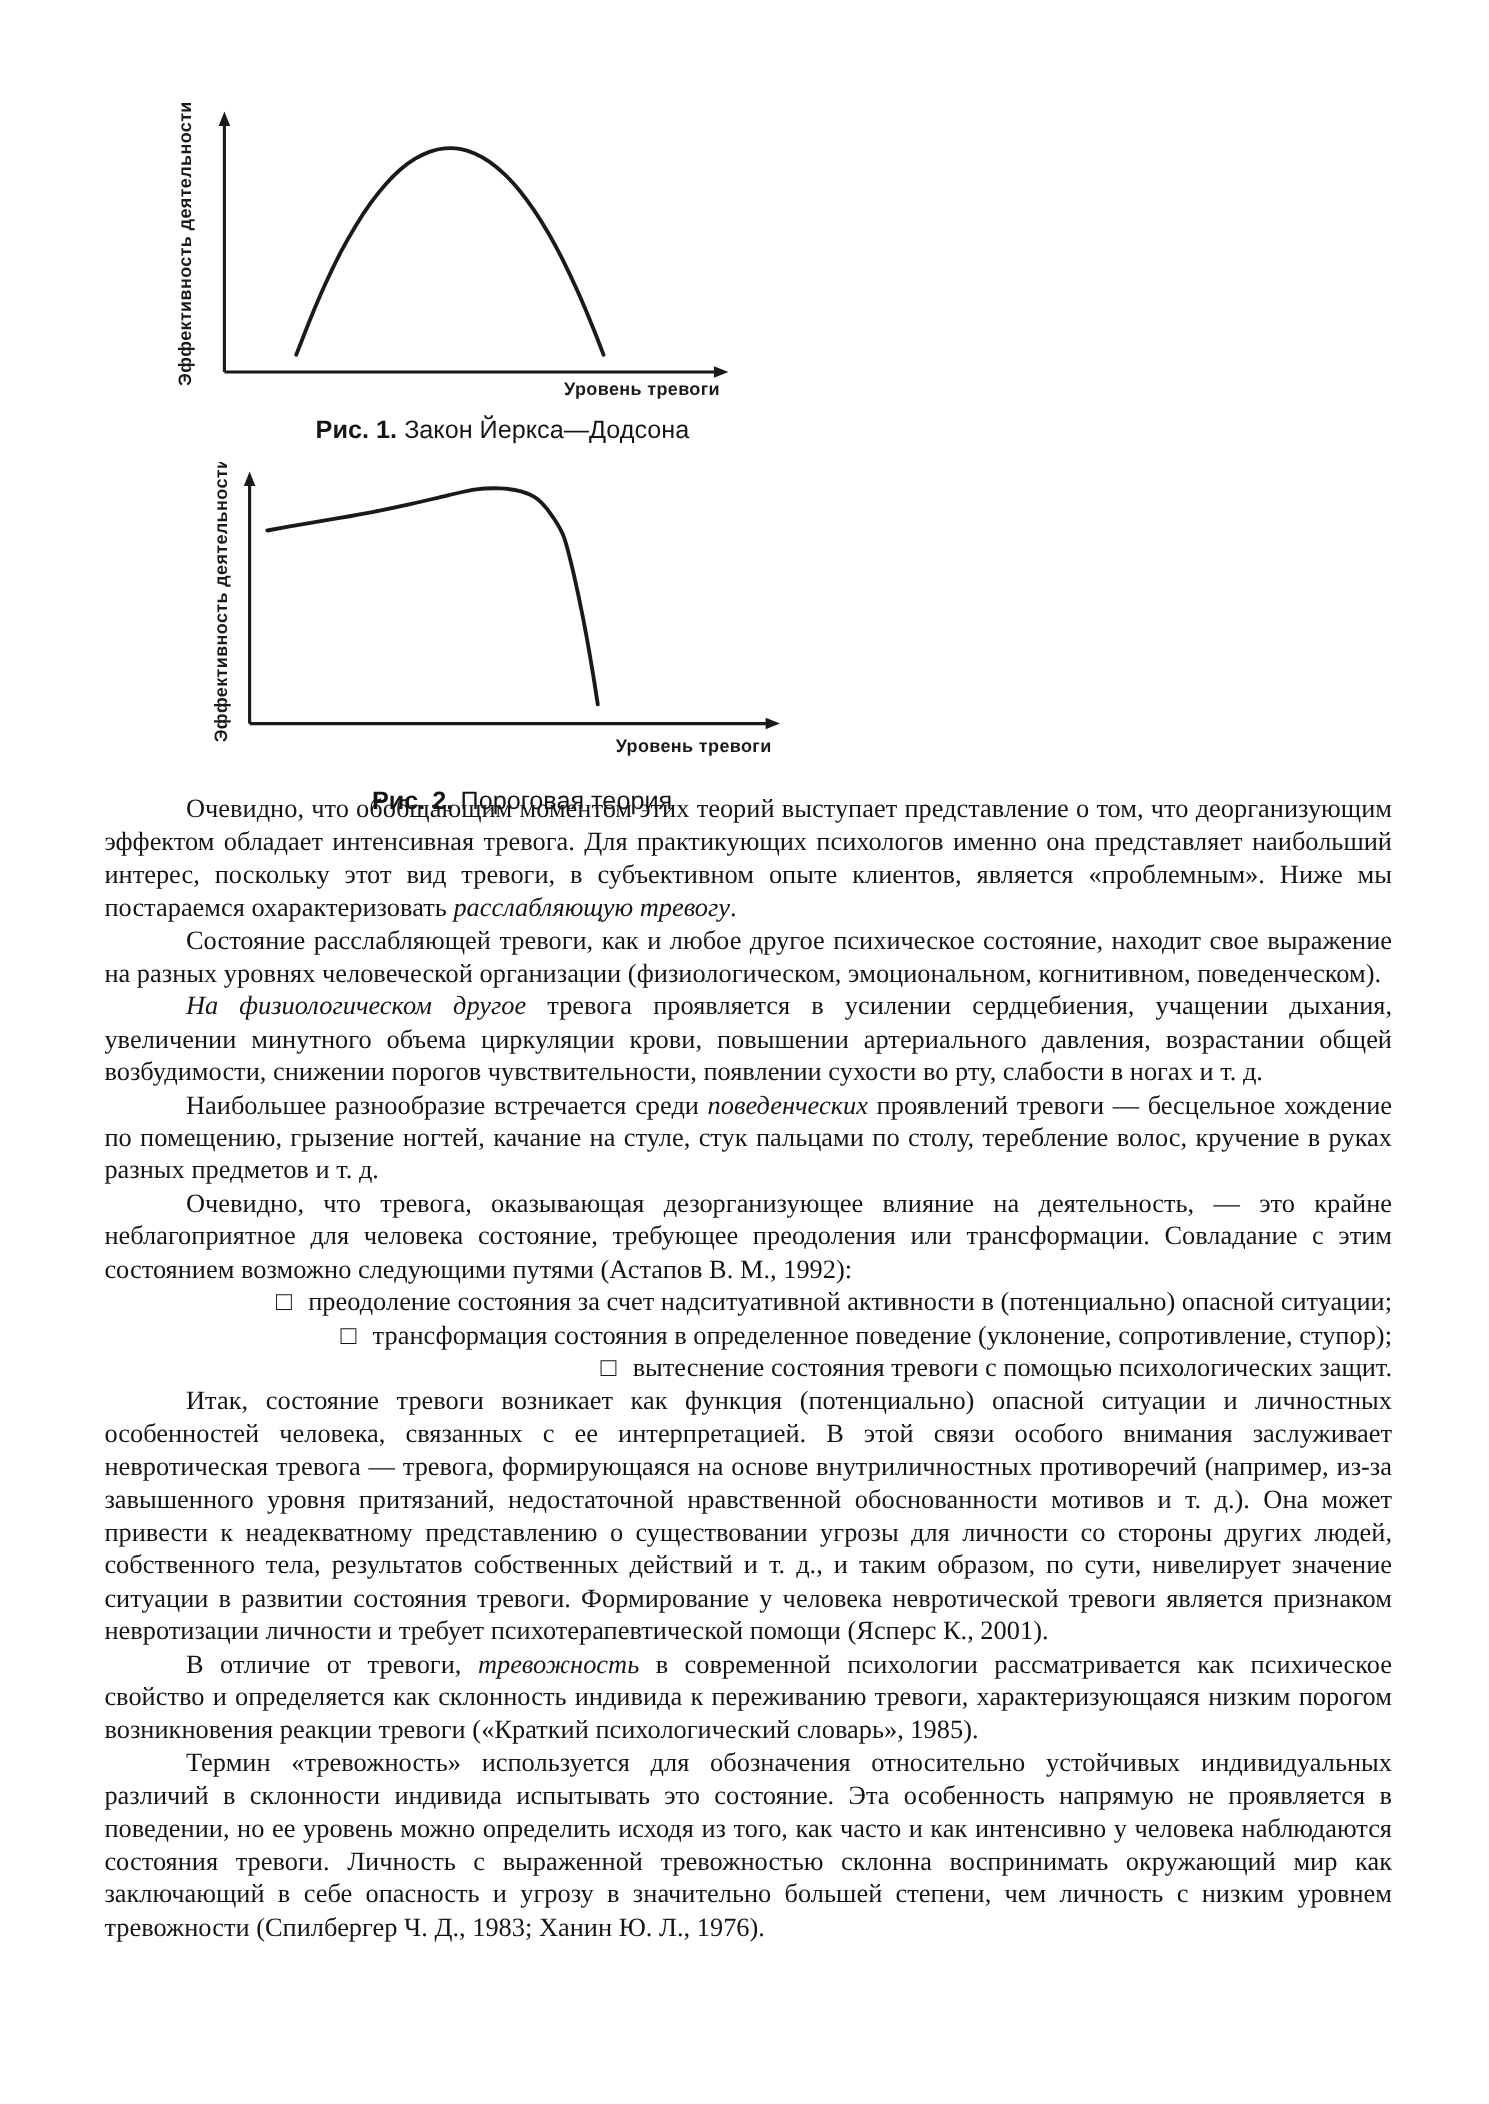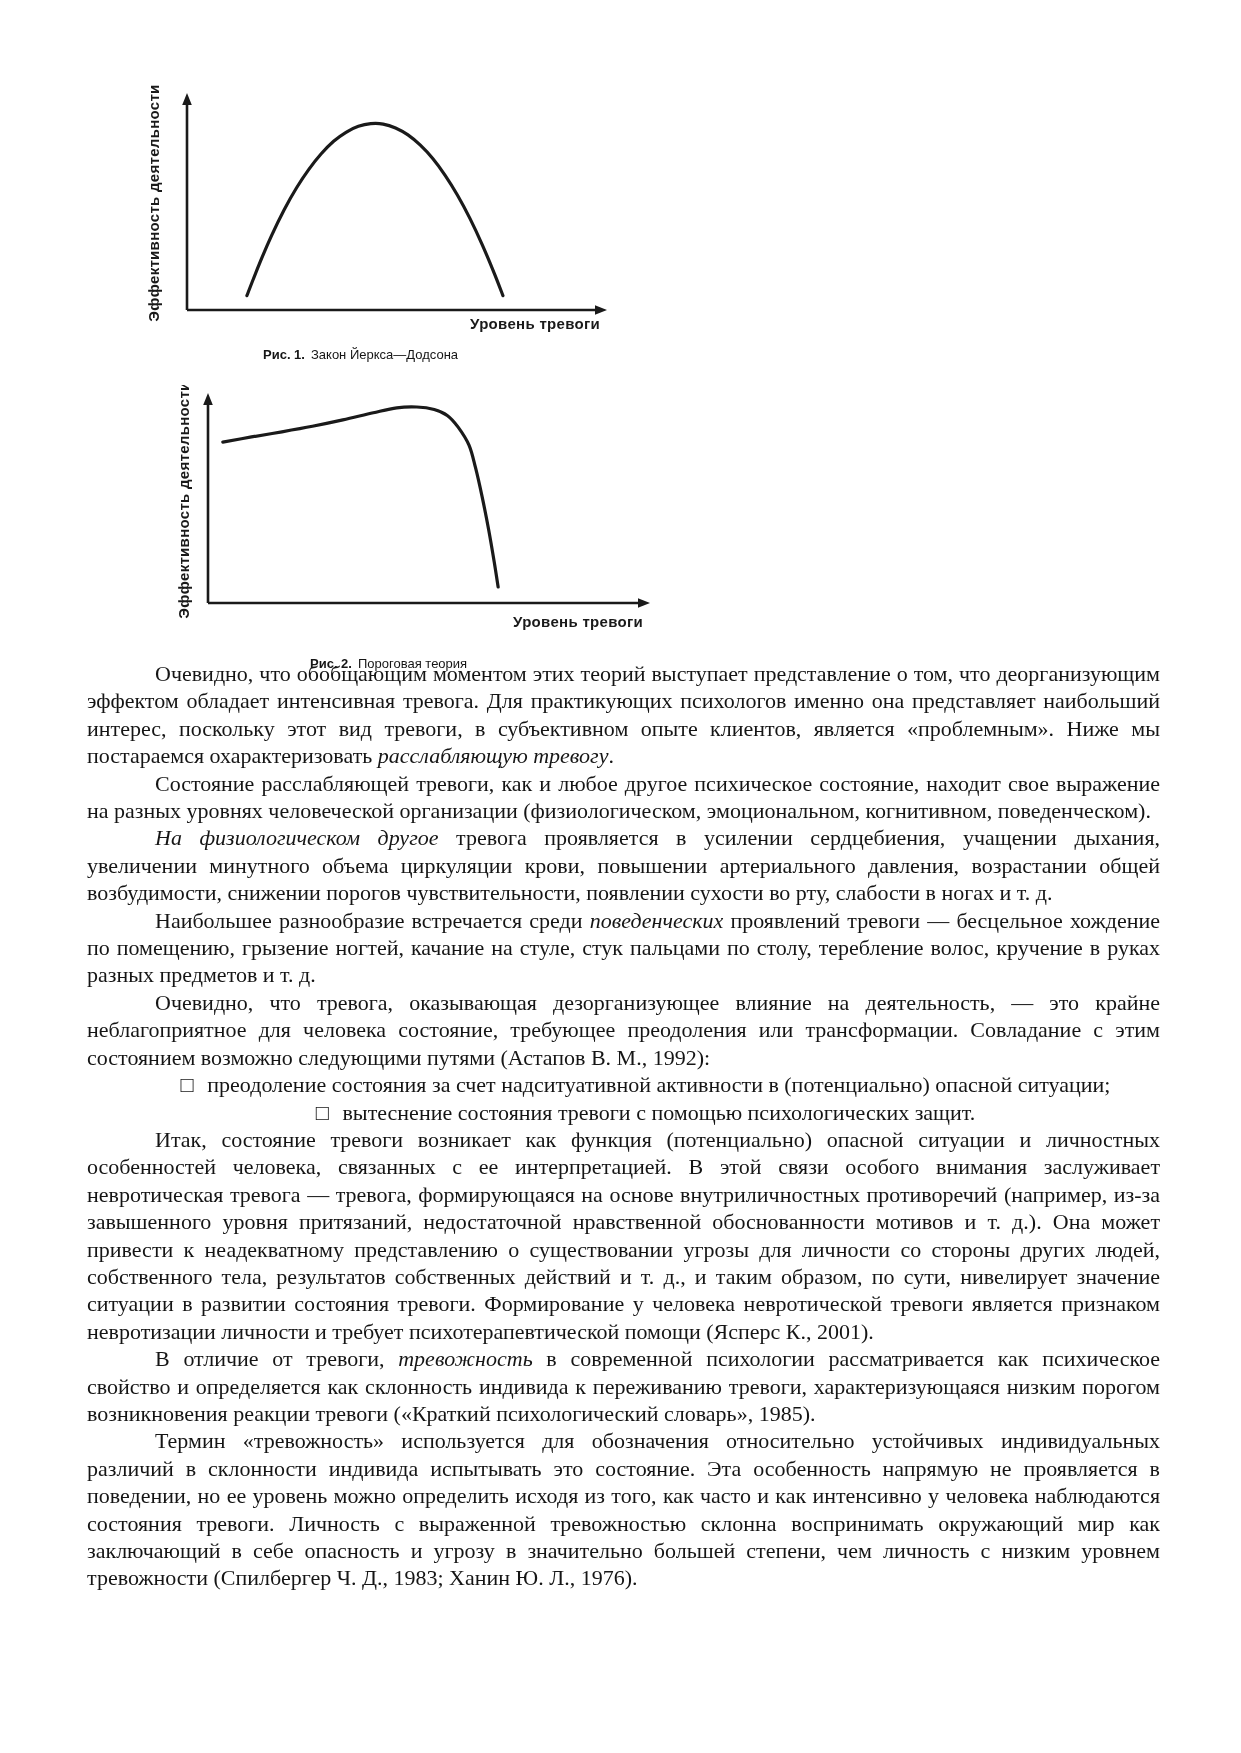--- a/index.html
+++ b/index.html
@@ -11,30 +11,30 @@
   .fig-svg{position:absolute;}
   .axis{stroke:#1a1a1a;stroke-width:2.6;fill:none;}
   .axis-arrow{fill:#1a1a1a;stroke:none;}
   .curve{stroke:#1a1a1a;stroke-width:3.2;fill:none;stroke-linecap:round;stroke-linejoin:round;}
   .axlbl{
     font-family:"Liberation Sans",sans-serif;font-weight:bold;
     font-size:15px;fill:#1a1a1a;letter-spacing:.3px;
   }
   .caption{
     position:absolute;font-family:"Liberation Sans",sans-serif;
-    font-size:13px;color:#151515;white-space:nowrap;
+    font-size:21px;color:#151515;white-space:nowrap;
   }
   .caption .cap-prefix{font-weight:bold;}
   .caption .cap-text{margin-left:6px;}
   #body-text{
     position:absolute;left:87px;top:660px;width:1073px;
     font-size:22px;line-height:27.4px;text-align:justify;
   }
   #body-text p{margin:0;text-indent:68px;}
-  #body-text p.li{text-indent:44px;text-align:center;}
+  #body-text p.li{text-indent:44px;text-align:right;}
   #body-text .bullet{letter-spacing:4px;}
   #body-text i{font-style:italic;}
 </style>
 </head>
 <body>
 
 <div class="page">
 
   <svg class="fig-svg" style="left:145px;top:85px;" width="470" height="250">
     <text class="axlbl" x="14" y="118" text-anchor="middle" transform="rotate(-90 14 118)">Эффективность деятельности</text>
@@ -62,19 +62,20 @@
     <span class="cap-prefix">Рис. 2.</span><span class="cap-text">Пороговая теория</span>
   </div>
 
   <div id="body-text">
       <p class="p"><span>Очевидно, что обобщающим моментом этих теорий выступает представление о том, что деорганизующим эффектом обладает интенсивная тревога. Для практикующих психологов именно она представляет наибольший интерес, поскольку этот вид тревоги, в субъективном опыте клиентов, является «проблемным». Ниже мы постараемся охарактеризовать </span><i>расслабляющую тревогу</i><span>.</span></p>
       <p class="p"><span>Состояние расслабляющей тревоги, как и любое другое психическое состояние, находит свое выражение на разных уровнях человеческой организации (физиологическом, эмоциональном, когнитивном, поведенческом).</span></p>
       <p class="p"><i>На физиологическом другое</i><span> тревога проявляется в усилении сердцебиения, учащении дыхания, увеличении минутного объема циркуляции крови, повышении артериального давления, возрастании общей возбудимости, снижении порогов чувствительности, появлении сухости во рту, слабости в ногах и т. д.</span></p>
       <p class="p"><span>Наибольшее разнообразие встречается среди </span><i>поведенческих</i><span> проявлений тревоги — бесцельное хождение по помещению, грызение ногтей, качание на стуле, стук пальцами по столу, теребление волос, кручение в руках разных предметов и т. д.</span></p>
       <p class="p"><span>Очевидно, что тревога, оказывающая дезорганизующее влияние на деятельность, — это крайне неблагоприятное для человека состояние, требующее преодоления или трансформации. Совладание с этим состоянием возможно следующими путями (Астапов В. М., 1992):</span></p>
       <p class="li"><span class="bullet">□ </span><span>преодоление состояния за счет надситуативной активности в (потенциально) опасной ситуации;</span></p>
+      <p class="li"><span class="bullet">□ </span><span>трансформация состояния в определенное поведение (уклонение, сопротивление, ступор);</span></p>
       <p class="li"><span class="bullet">□ </span><span>вытеснение состояния тревоги с помощью психологических защит.</span></p>
       <p class="p"><span>Итак, состояние тревоги возникает как функция (потенциально) опасной ситуации и личностных особенностей человека, связанных с ее интерпретацией. В этой связи особого внимания заслуживает невротическая тревога — тревога, формирующаяся на основе внутриличностных противоречий (например, из-за завышенного уровня притязаний, недостаточной нравственной обоснованности мотивов и т. д.). Она может привести к неадекватному представлению о существовании угрозы для личности со стороны других людей, собственного тела, результатов собственных действий и т. д., и таким образом, по сути, нивелирует значение ситуации в развитии состояния тревоги. Формирование у человека невротической тревоги является признаком невротизации личности и требует психотерапевтической помощи (Ясперс К., 2001).</span></p>
       <p class="p"><span>В отличие от тревоги, </span><i>тревожность</i><span> в современной психологии рассматривается как психическое свойство и определяется как склонность индивида к переживанию тревоги, характеризующаяся низким порогом возникновения реакции тревоги («Краткий психологический словарь», 1985).</span></p>
       <p class="p"><span>Термин «тревожность» используется для обозначения относительно устойчивых индивидуальных различий в склонности индивида испытывать это состояние. Эта особенность напрямую не проявляется в поведении, но ее уровень можно определить исходя из того, как часто и как интенсивно у человека наблюдаются состояния тревоги. Личность с выраженной тревожностью склонна воспринимать окружающий мир как заключающий в себе опасность и угрозу в значительно большей степени, чем личность с низким уровнем тревожности (Спилбергер Ч. Д., 1983; Ханин Ю. Л., 1976).</span></p>
     </div>
 
 </div>
 
 </body></html>

